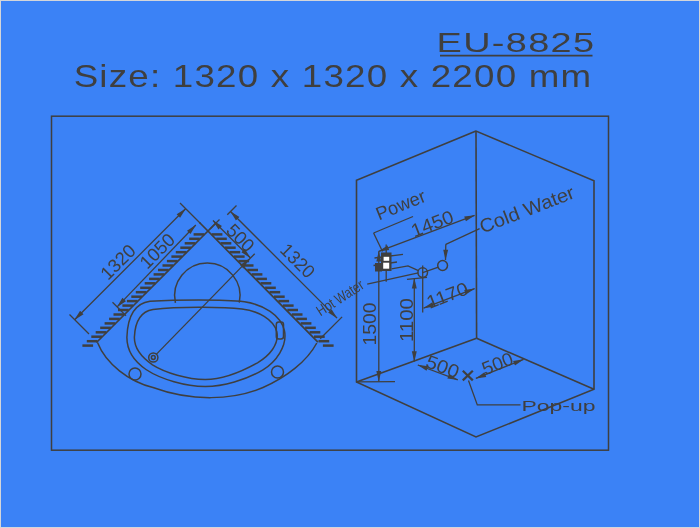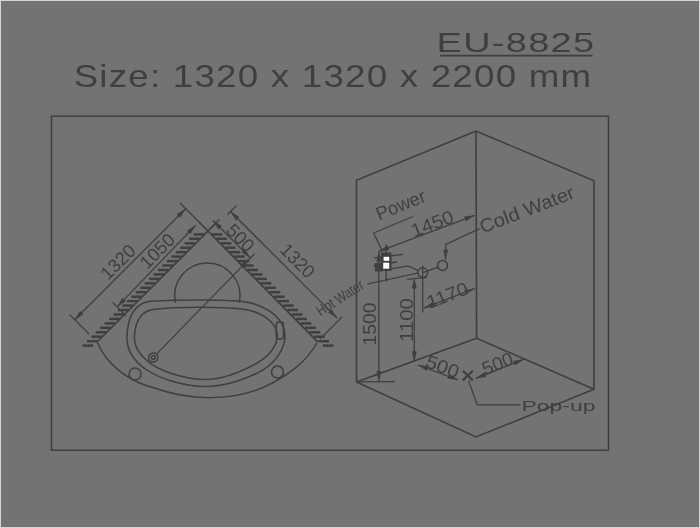--- a/index.html
+++ b/index.html
@@ -1,16 +1,16 @@
 <!DOCTYPE html>
 <html><head>
 <meta charset="utf-8">
 <style>
   html,body{margin:0;padding:0;background:#ffffff;}
-  #page{position:relative;width:700px;height:528px;background:#737373;
+  #page{position:relative;width:700px;height:528px;background:#3b82f6;
         box-sizing:border-box;border:1px solid #d3d6da;overflow:hidden;
         font-family:"Liberation Sans",sans-serif;}
   svg text{font-family:"Liberation Sans",sans-serif;fill:#3f3f3f;}
 </style>
 </head>
 <body>
 <div id="page">
 <svg width="700" height="528" viewBox="0 0 700 528">
 <defs>
   <marker id="ar" viewBox="0 0 11 8" refX="10.6" refY="4" markerWidth="11" markerHeight="8" markerUnits="userSpaceOnUse" orient="auto-start-reverse">

